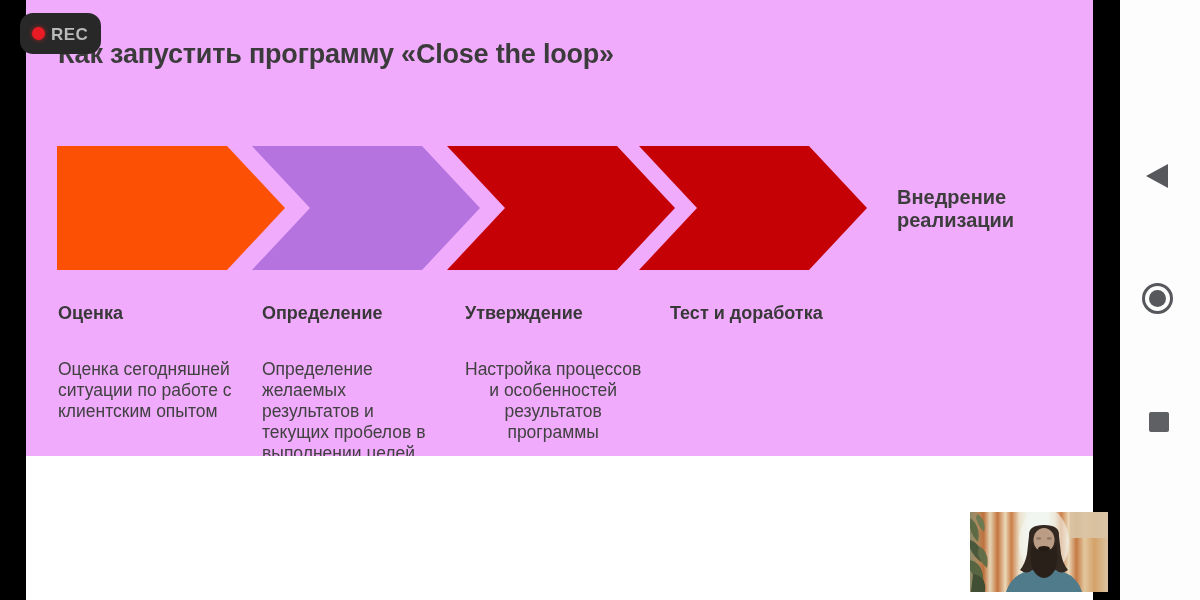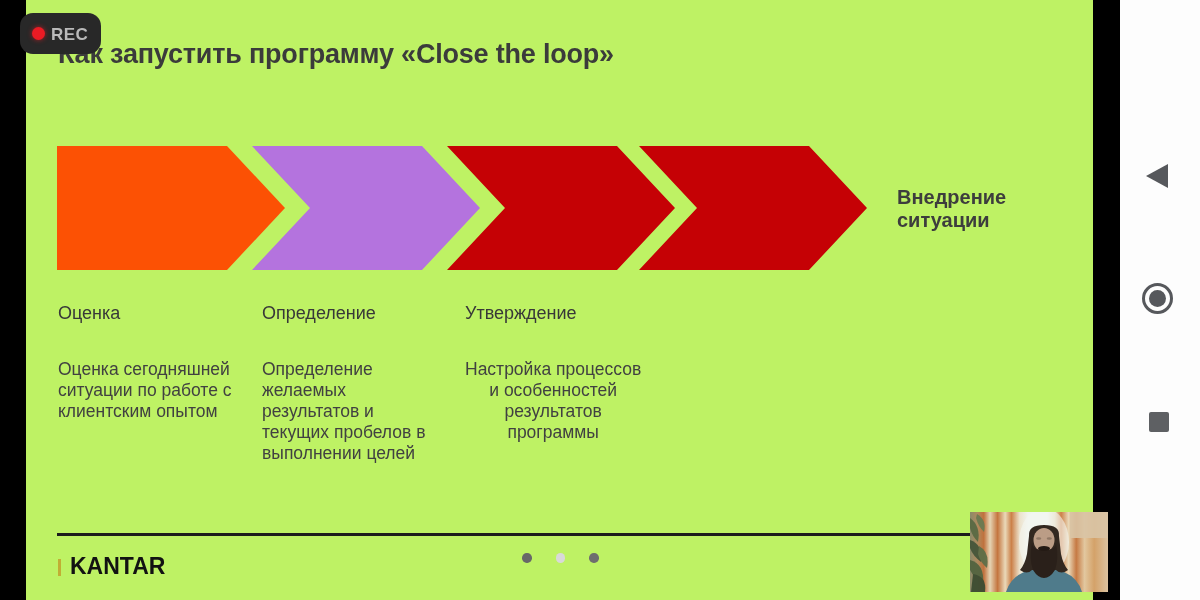--- a/index.html
+++ b/index.html
@@ -11,22 +11,22 @@
   }
   .letterbox-left {
     position: absolute; left: 0; top: 0; width: 26px; height: 600px;
     background: #000000;
   }
   .letterbox-right {
     position: absolute; left: 1093px; top: 0; width: 27px; height: 600px;
     background: #000000;
   }
   .slide {
-    position: absolute; left: 26px; top: 0; width: 1067px; height: 600px;
-    background: #bef264; overflow: hidden;
+    position: absolute; left: 26px; top: 0; width: 1067px; height: 456px;
+    background: #f0abfc; overflow: hidden;
   }
   
   .slide-title {
     position: absolute; left: 32px; top: 39px;
     font-size: 27px; font-weight: bold; color: #3b3b3b;
     letter-spacing: -0.2px; white-space: nowrap;
   }
   .chevron {
     position: absolute; top: 146px; width: 228px; height: 124px;
   }
@@ -40,21 +40,21 @@
   .chevron-2 { left: 226px; }
   .chevron-3 { left: 421px; }
   .chevron-4 { left: 613px; }
   .outcome-label {
     position: absolute; left: 871px; top: 186px;
     font-size: 20px; font-weight: bold; color: #3d3d3d;
     line-height: 23px; white-space: pre-line;
   }
   .step-heading {
     position: absolute; top: 303px;
-    font-size: 18px; font-weight: normal; color: #383838;
+    font-size: 18px; font-weight: bold; color: #383838;
     white-space: nowrap;
   }
   .step-desc {
     position: absolute; top: 359px;
     font-size: 17.5px; color: #414141;
     line-height: 21px; white-space: pre-line;
   }
   .col-1 { left: 32px; }
   .col-2 { left: 236px; }
   .col-3 { left: 439px; text-align: center; }
@@ -127,25 +127,26 @@
 
 <div class="slide">
   <div class="slide-title">Как запустить программу «Close the loop»</div>
 
   <div class="chevron start chevron-1" style="background-color: rgb(252, 81, 4);"></div>
   <div class="chevron mid chevron-2" style="background-color: rgb(180, 115, 222);"></div>
   <div class="chevron mid chevron-3" style="background-color: rgb(197, 1, 5);"></div>
   <div class="chevron mid chevron-4" style="background-color: rgb(197, 1, 5);"></div>
 
   <div class="outcome-label">Внедрение
-ситуации</div>
+реализации</div>
 
   <div class="step-heading col-1">Оценка</div>
   <div class="step-heading col-2">Определение</div>
   <div class="step-heading col-3">Утверждение</div>
+  <div class="step-heading col-4">Тест и доработка</div>
 
   <div class="step-desc col-1">Оценка сегодняшней
 ситуации по работе с
 клиентским опытом</div>
   <div class="step-desc col-2">Определение
 желаемых
 результатов и
 текущих пробелов в
 выполнении целей</div>
   <div class="step-desc col-3">Настройка процессов

